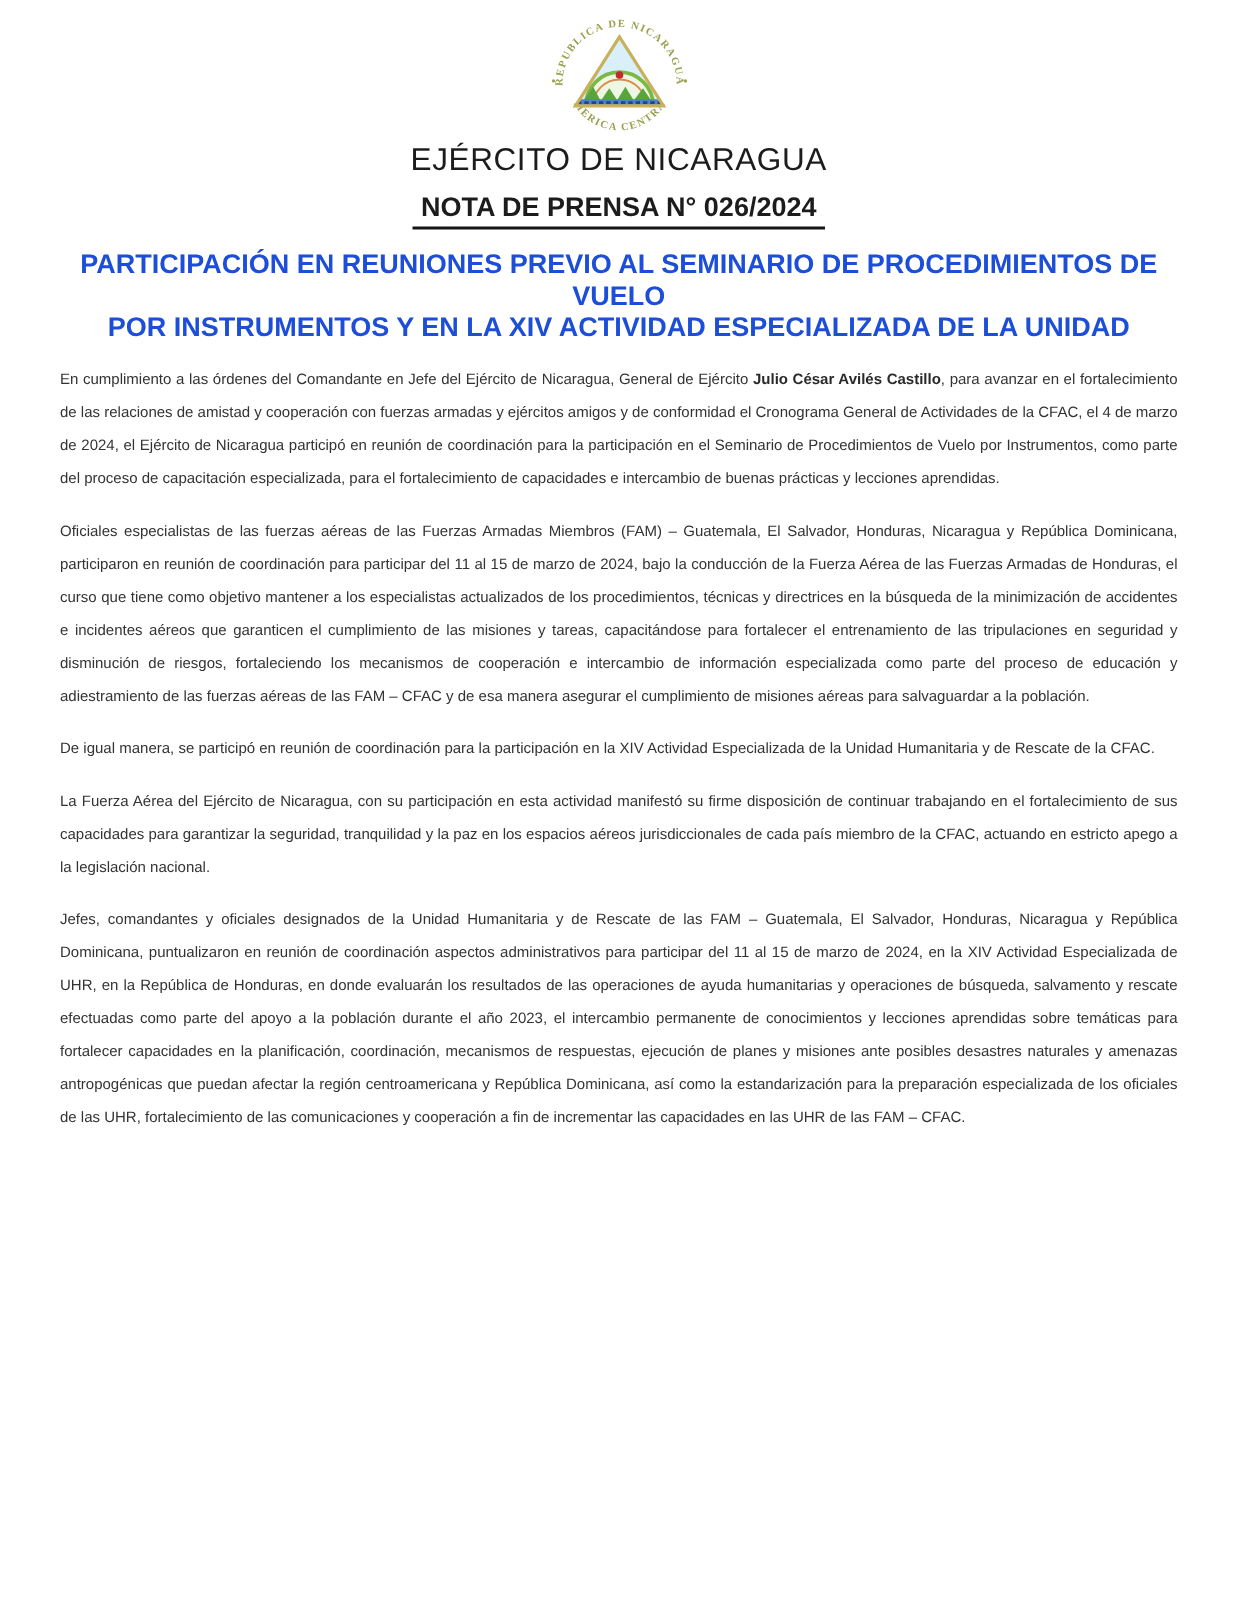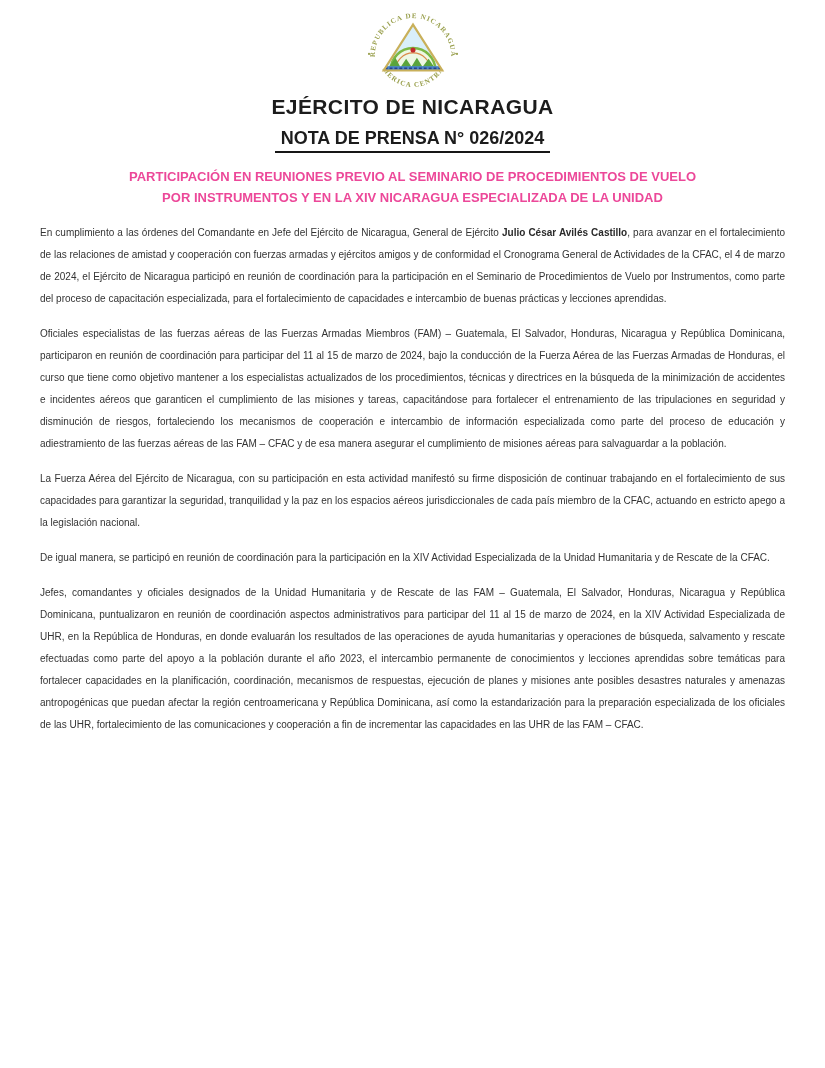--- a/index.html
+++ b/index.html
@@ -15,42 +15,42 @@
     padding-top: 8px;
     overflow: hidden;
   }
   .masthead { text-align: center; }
   .logo-wrap { display: flex; justify-content: center; }
   .logo-wrap svg { width: 122px; height: 86px; display: block; }
   .seal-text { font-family: "Liberation Serif", serif; font-weight: bold; }
   .org-title {
     margin: 1px 0 0 0;
     font-size: 21px;
-    font-weight: bold;
+    font-weight: normal;
     letter-spacing: 0.4px;
     color: #1c1c1c;
   }
   .note-title {
     margin: 9px 0 0 0;
     font-size: 18px;
     font-weight: bold;
     color: #1c1c1c;
   }
   .note-title .underlined {
     display: inline-block;
     border-bottom: 2.5px solid #161616;
     padding: 0 6px 2px 6px;
   }
   .headline {
     margin: 13px 40px 0 40px;
-    font-size: 13px;
+    font-size: 18px;
     font-weight: bold;
     line-height: 21px;
     text-align: center;
-    color: #ec4899;
+    color: #1d4ed8;
   }
   .content { margin: 14px 40px 0 40px; }
   .content p {
     margin: 0 0 13px 0;
     font-size: 10px;
     line-height: 22px;
     text-align: justify;
     color: #333333;
   }
   .content p strong { color: #2a2a2a; }
@@ -101,24 +101,24 @@
 
     <h1 class="org-title">EJÉRCITO DE NICARAGUA</h1>
 
     <h2 class="note-title">
       <span class="underlined">NOTA DE PRENSA N° 026/2024</span>
     </h2>
   </header>
 
   <h3 class="headline">
     <div>PARTICIPACIÓN EN REUNIONES PREVIO AL SEMINARIO DE PROCEDIMIENTOS DE VUELO</div>
-    <div>POR INSTRUMENTOS Y EN LA XIV NICARAGUA ESPECIALIZADA DE LA UNIDAD</div>
+    <div>POR INSTRUMENTOS Y EN LA XIV ACTIVIDAD ESPECIALIZADA DE LA UNIDAD</div>
   </h3>
 
   <main class="content">
     <p><span>En cumplimiento a las órdenes del Comandante en Jefe del Ejército de Nicaragua, General de Ejército </span><strong>Julio César Avilés Castillo</strong><span>, para avanzar en el fortalecimiento de las relaciones de amistad y cooperación con fuerzas armadas y ejércitos amigos y de conformidad el Cronograma General de Actividades de la CFAC, el 4 de marzo de 2024, el Ejército de Nicaragua participó en reunión de coordinación para la participación en el Seminario de Procedimientos de Vuelo por Instrumentos, como parte del proceso de capacitación especializada, para el fortalecimiento de capacidades e intercambio de buenas prácticas y lecciones aprendidas.</span></p>
     <p>Oficiales especialistas de las fuerzas aéreas de las Fuerzas Armadas Miembros (FAM) – Guatemala, El Salvador, Honduras, Nicaragua y República Dominicana, participaron en reunión de coordinación para participar del 11 al 15 de marzo de 2024, bajo la conducción de la Fuerza Aérea de las Fuerzas Armadas de Honduras, el curso que tiene como objetivo mantener a los especialistas actualizados de los procedimientos, técnicas y directrices en la búsqueda de la minimización de accidentes e incidentes aéreos que garanticen el cumplimiento de las misiones y tareas, capacitándose para fortalecer el entrenamiento de las tripulaciones en seguridad y disminución de riesgos, fortaleciendo los mecanismos de cooperación e intercambio de información especializada como parte del proceso de educación y adiestramiento de las fuerzas aéreas de las FAM – CFAC y de esa manera asegurar el cumplimiento de misiones aéreas para salvaguardar a la población.</p>
+    <p>De igual manera, se participó en reunión de coordinación para la participación en la XIV Actividad Especializada de la Unidad Humanitaria y de Rescate de la CFAC.</p>
     <p>La Fuerza Aérea del Ejército de Nicaragua, con su participación en esta actividad manifestó su firme disposición de continuar trabajando en el fortalecimiento de sus capacidades para garantizar la seguridad, tranquilidad y la paz en los espacios aéreos jurisdiccionales de cada país miembro de la CFAC, actuando en estricto apego a la legislación nacional.</p>
-    <p>De igual manera, se participó en reunión de coordinación para la participación en la XIV Actividad Especializada de la Unidad Humanitaria y de Rescate de la CFAC.</p>
     <p>Jefes, comandantes y oficiales designados de la Unidad Humanitaria y de Rescate de las FAM – Guatemala, El Salvador, Honduras, Nicaragua y República Dominicana, puntualizaron en reunión de coordinación aspectos administrativos para participar del 11 al 15 de marzo de 2024, en la XIV Actividad Especializada de UHR, en la República de Honduras, en donde evaluarán los resultados de las operaciones de ayuda humanitarias y operaciones de búsqueda, salvamento y rescate efectuadas como parte del apoyo a la población durante el año 2023, el intercambio permanente de conocimientos y lecciones aprendidas sobre temáticas para fortalecer capacidades en la planificación, coordinación, mecanismos de respuestas, ejecución de planes y misiones ante posibles desastres naturales y amenazas antropogénicas que puedan afectar la región centroamericana y República Dominicana, así como la estandarización para la preparación especializada de los oficiales de las UHR, fortalecimiento de las comunicaciones y cooperación a fin de incrementar las capacidades en las UHR de las FAM – CFAC.</p>
   </main>
 
 </div>
 
 </body></html>

